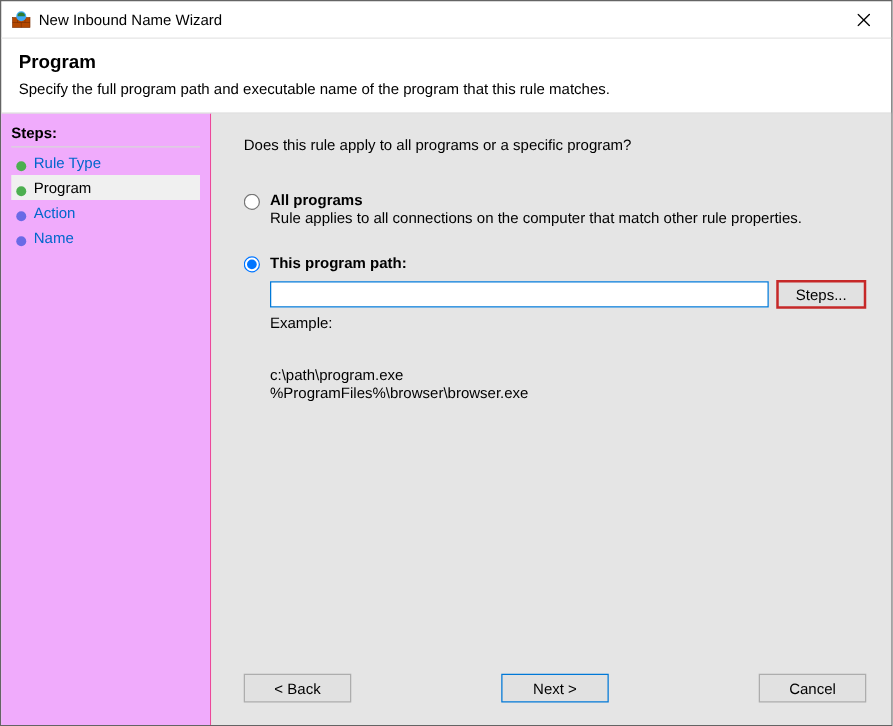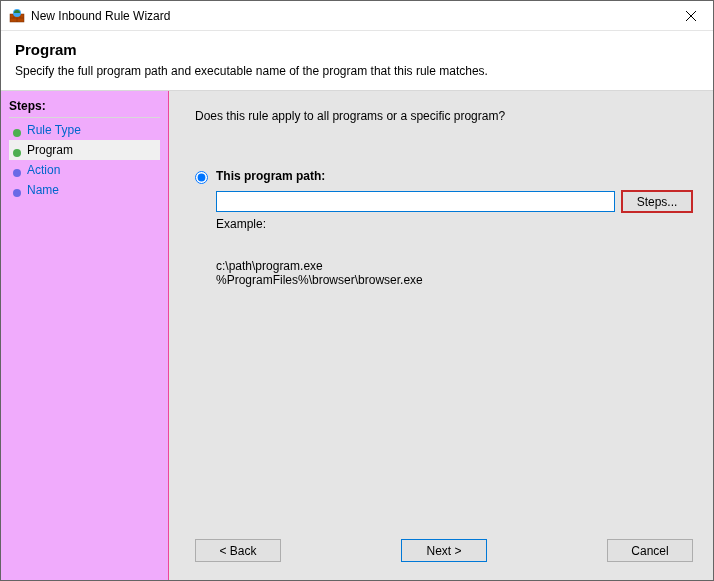--- a/index.html
+++ b/index.html
@@ -186,21 +186,21 @@
       <svg width="16" height="16" viewBox="0 0 16 16">
         <rect x="1" y="6" width="14" height="8" fill="#b34700" stroke="#7a2e00" stroke-width="0.5"></rect>
         <line x1="1" y1="10" x2="15" y2="10" stroke="#7a2e00" stroke-width="0.5"></line>
         <line x1="5" y1="6" x2="5" y2="10" stroke="#7a2e00" stroke-width="0.5"></line>
         <line x1="11" y1="6" x2="11" y2="10" stroke="#7a2e00" stroke-width="0.5"></line>
         <line x1="8" y1="10" x2="8" y2="14" stroke="#7a2e00" stroke-width="0.5"></line>
         <circle cx="8" cy="5" r="4" fill="#3fa9f5"></circle>
         <path d="M5 5 a3 3 0 0 1 6 0" fill="#2e7d32"></path>
       </svg>
     </span>
-    <span class="title">New Inbound Rule Wizard</span>
+    <span class="title">New Inbound Name Wizard</span>
     <div class="close">
       <svg width="10" height="10" viewBox="0 0 10 10">
           <line x1="0" y1="0" x2="10" y2="10" stroke="currentColor" stroke-width="1"></line>
           <line x1="10" y1="0" x2="0" y2="10" stroke="currentColor" stroke-width="1"></line>
         </svg>
     </div>
   </div>
 
   <div class="header">
     <h1>Program</h1>
@@ -226,20 +226,27 @@
       <div class="step">
         <span class="bullet pending"></span>
         <span class="label link">Name</span>
       </div>
     </div>
 
     <div class="main">
       <div class="content">
         <div class="question">Does this rule apply to all programs or a specific program?</div>
 
+        <div class="opt">
+          <input type="radio" name="prog" style="">
+          <div class="texts">
+            <div class="opt-title">All programs</div>
+            <div class="opt-desc">Rule applies to all connections on the computer that match other rule properties.</div>
+          </div>
+        </div>
 
         <div style="height:16px"></div>
 
         <div class="opt">
           <input type="radio" name="prog" checked="" style="">
           <div class="texts">
             <div class="opt-title">This program path:</div>
           </div>
         </div>
 

